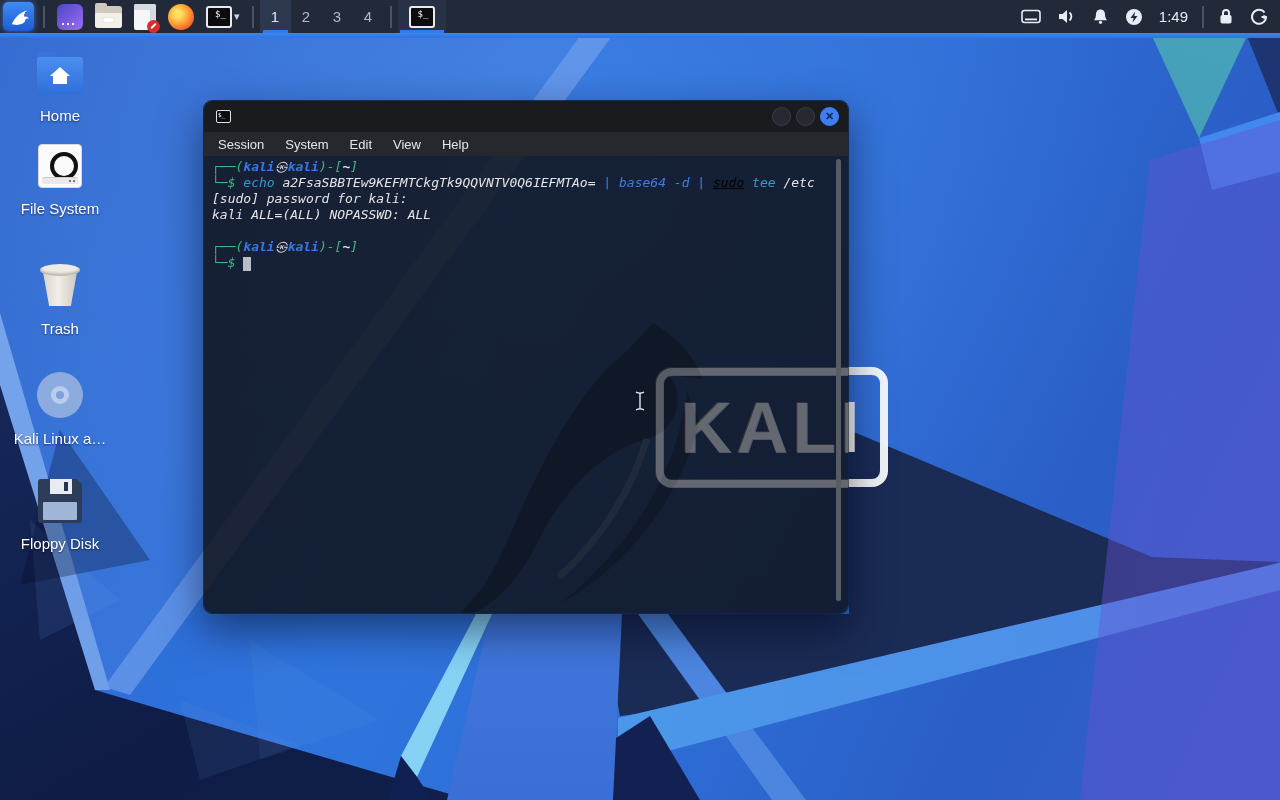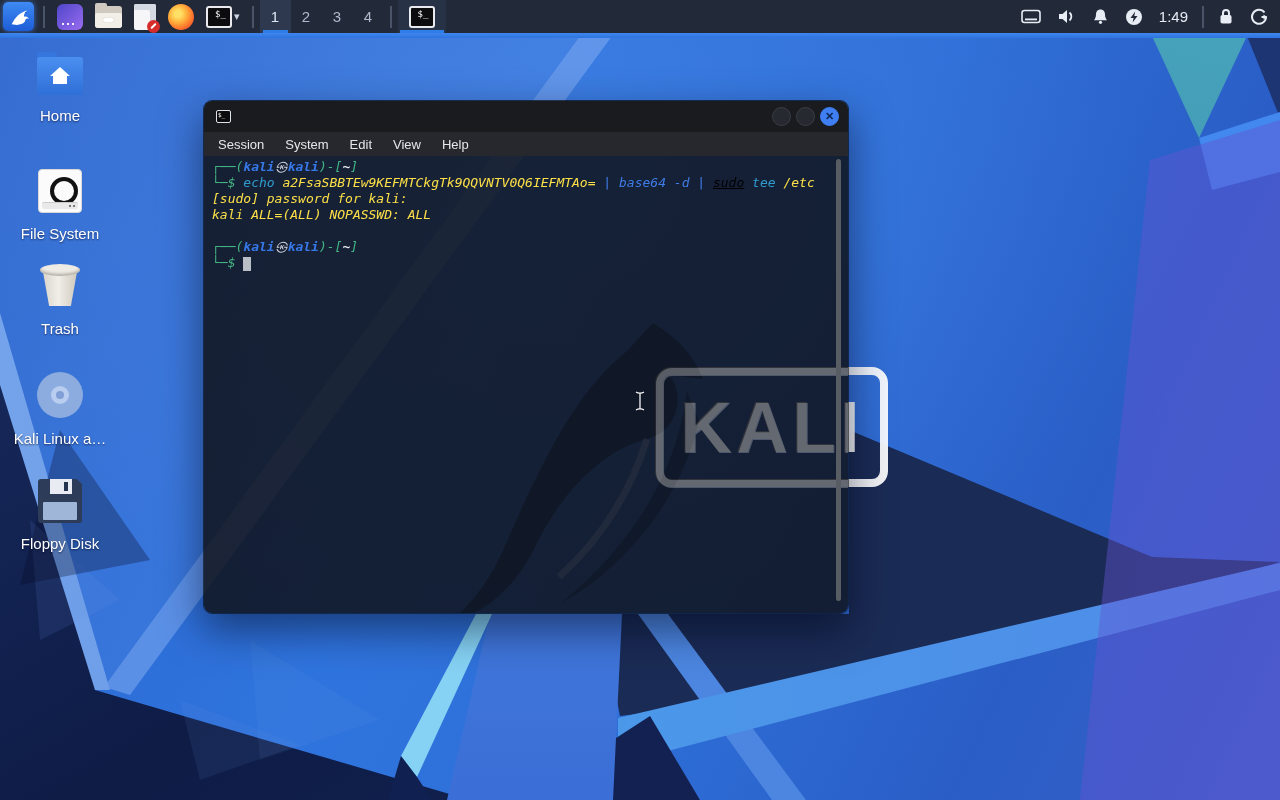--- a/index.html
+++ b/index.html
@@ -136,21 +136,21 @@
   .menubar span{color:#e4e6e9;font-size:13px;cursor:pointer;}
   .term-body{flex:1;background:rgba(14,16,22,0.84);position:relative;
     font-family:"DejaVu Sans Mono",monospace;font-size:13px;line-height:16px;cursor:text;}
   .term-lines{position:relative;z-index:2;padding:3px 16px 3px 8px;font-style:italic;}
   .term-line{white-space:pre;min-height:16px;}
   .c-green{color:#43b583;}
   .c-greenul{color:#000000;text-decoration:underline;}
   .c-bluebold{color:#3678e8;font-weight:bold;}
   .c-cyan{color:#2f9bcd;}
   .c-blue{color:#3f7ce8;}
-  .c-fg{color:#fde047;}
+  .c-fg{color:#e5e5e5;}
   .c-white{color:#cfd4dc;}
   .c-whitebold{color:#e9ebef;font-weight:bold;}
   .c-cursor{display:inline-block;width:8px;height:14px;background:#b9bec7;vertical-align:-2px;}
   .term-scrollbar{position:absolute;right:7px;top:3px;width:5px;height:442px;background:#585d64;border-radius:3px;z-index:4;cursor:pointer;}
   .dragon{position:absolute;left:237px;top:125px;z-index:1;opacity:.8;}
   .kali-box-dim{position:absolute;left:452px;top:212px;width:233px;height:120px;
     border:8px solid rgba(215,222,234,0.30);border-radius:16px;box-sizing:border-box;
     display:flex;align-items:center;justify-content:center;z-index:1;
     color:rgba(215,222,234,0.30);font-size:72px;font-weight:bold;letter-spacing:4px;
     font-family:"Liberation Sans",sans-serif;}
@@ -194,21 +194,21 @@
   <div class="di-home">
     <div class="tab"></div>
       <div class="bodyy"></div>
     <svg width="46" height="38" style="position:absolute;inset:0" viewBox="0 0 46 38">
       <path d="M23 10 L33 19 L30 19 L30 27 L16 27 L16 19 L13 19 Z" fill="#fff"></path>
     </svg>
   </div>
   <span class="lbl">Home</span>
 </div>
 
-<div class="dicon" style="top:169px">
+<div class="dicon" style="top:144px">
   <div class="di-fs">
     <div class="ring"></div>
       <div class="strip">
         <i></i>
       </div>
   </div>
   <span class="lbl">File System</span>
 </div>
 
 <div class="dicon" style="top:264px">

